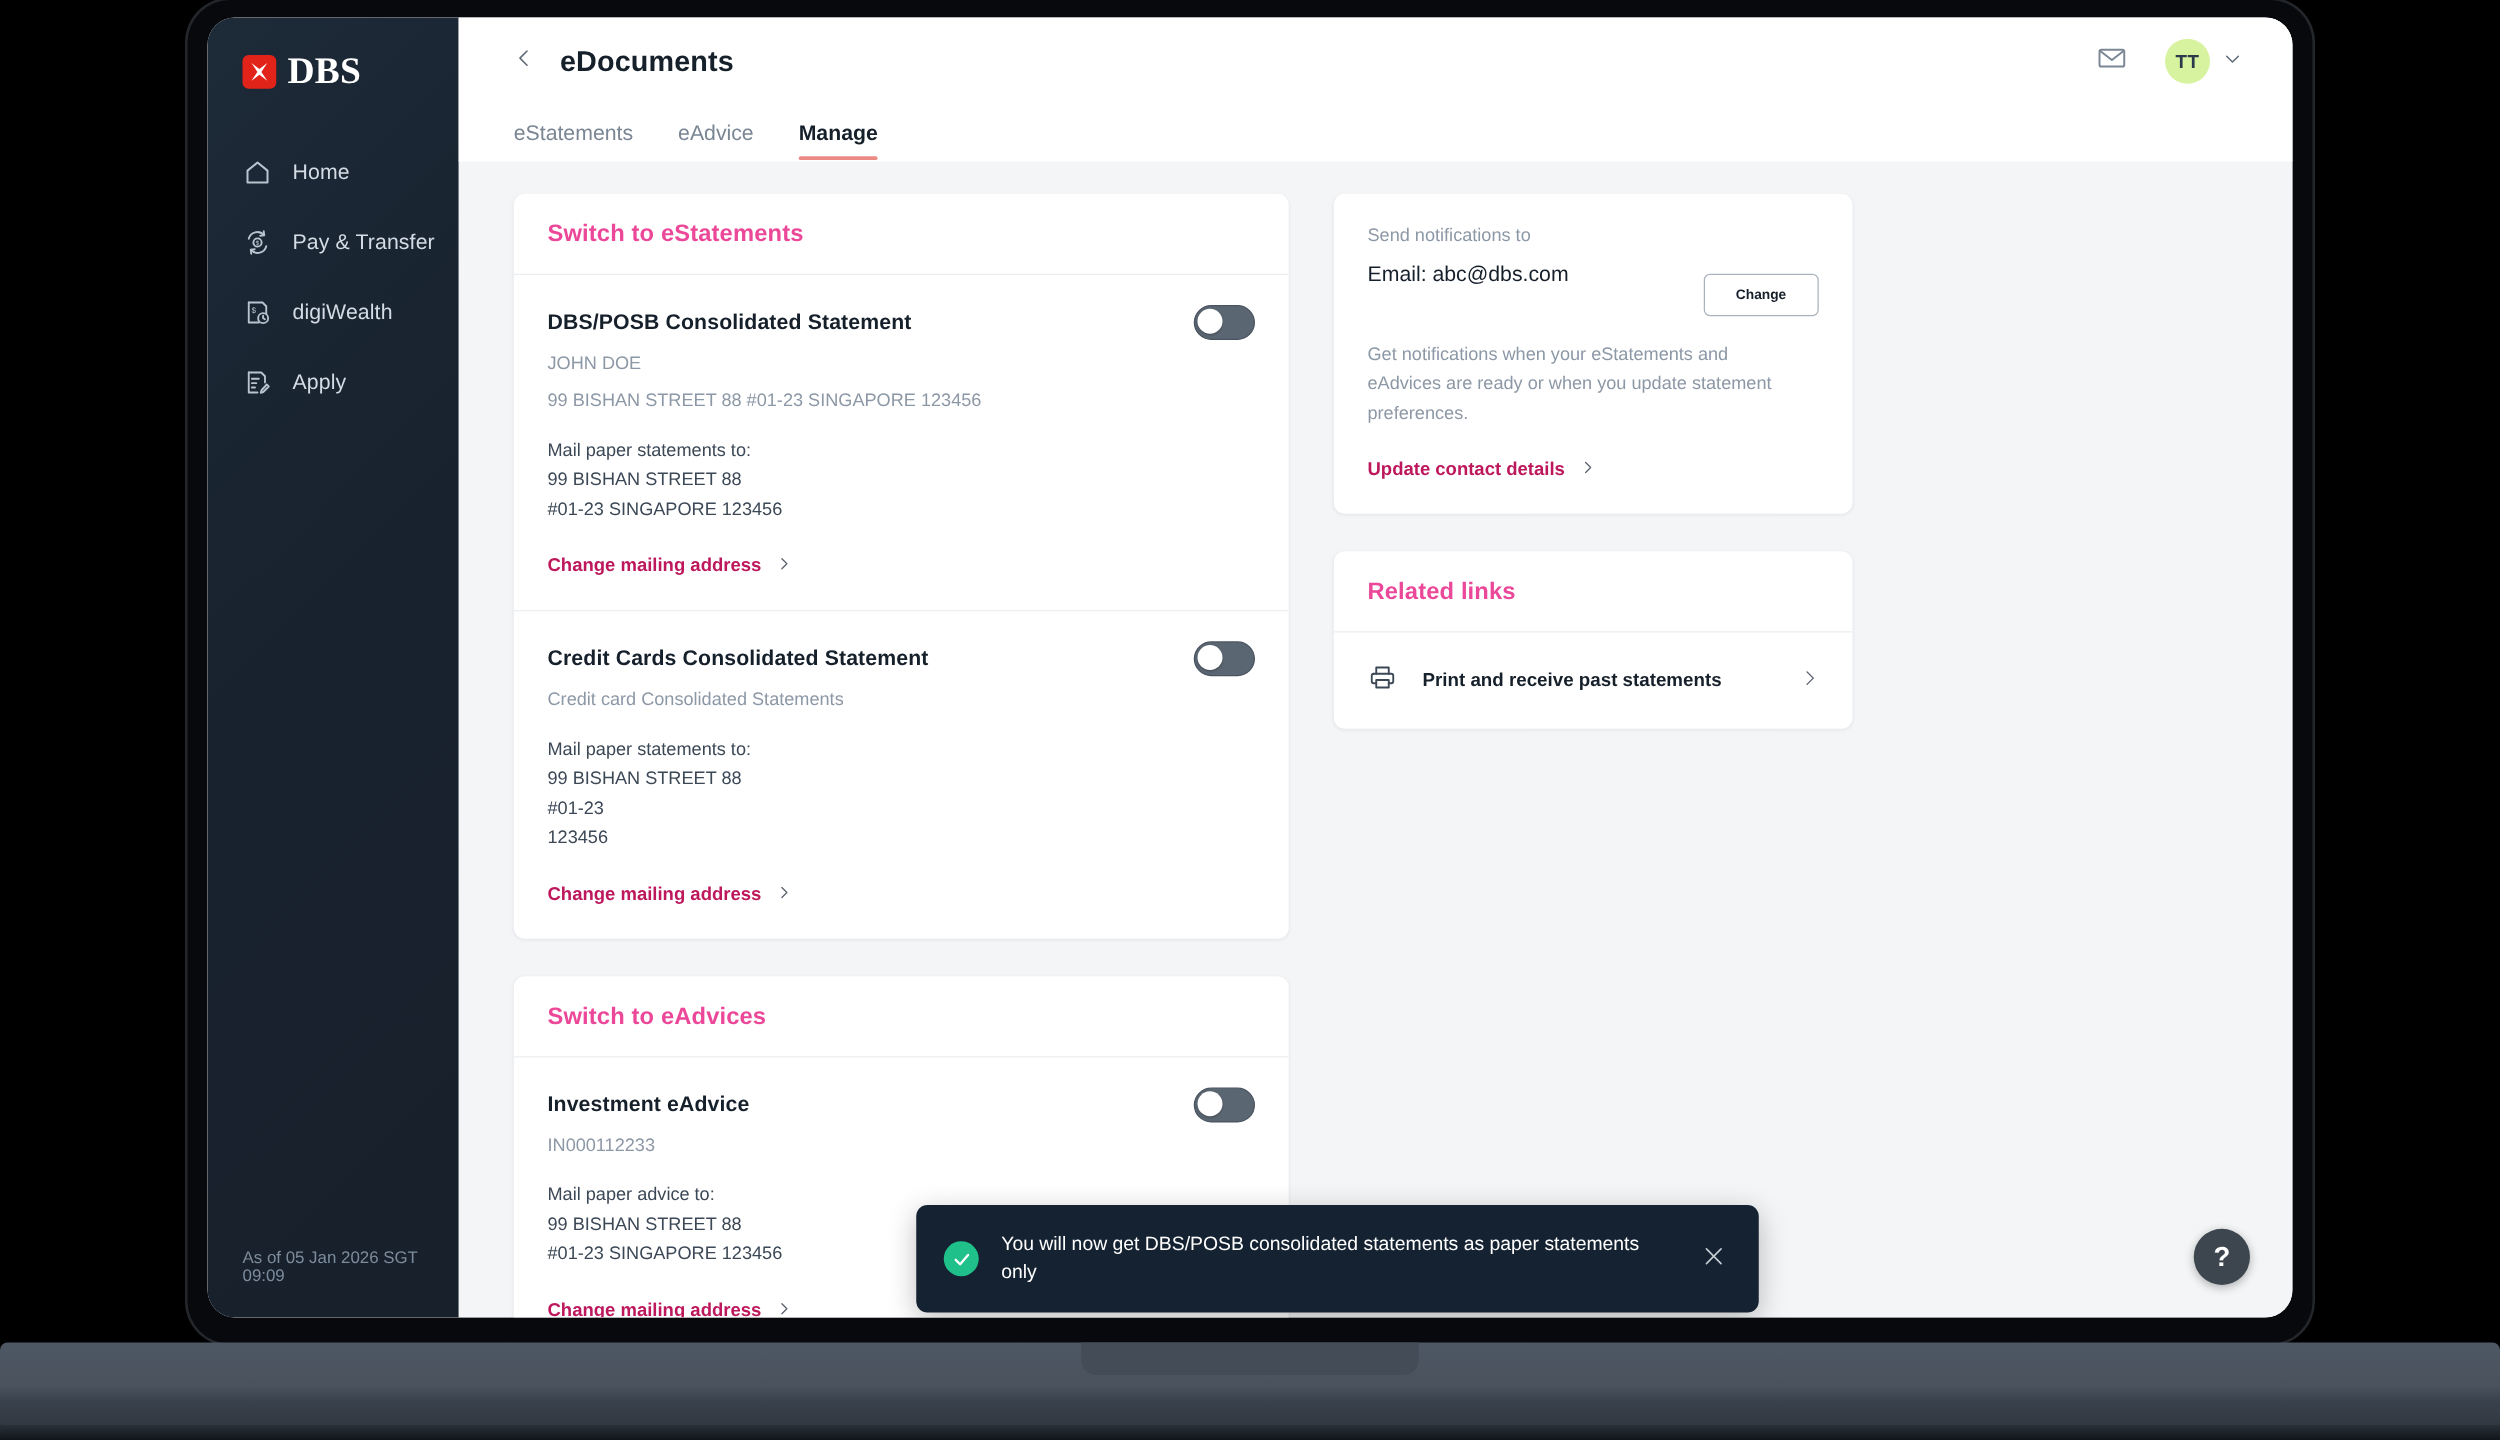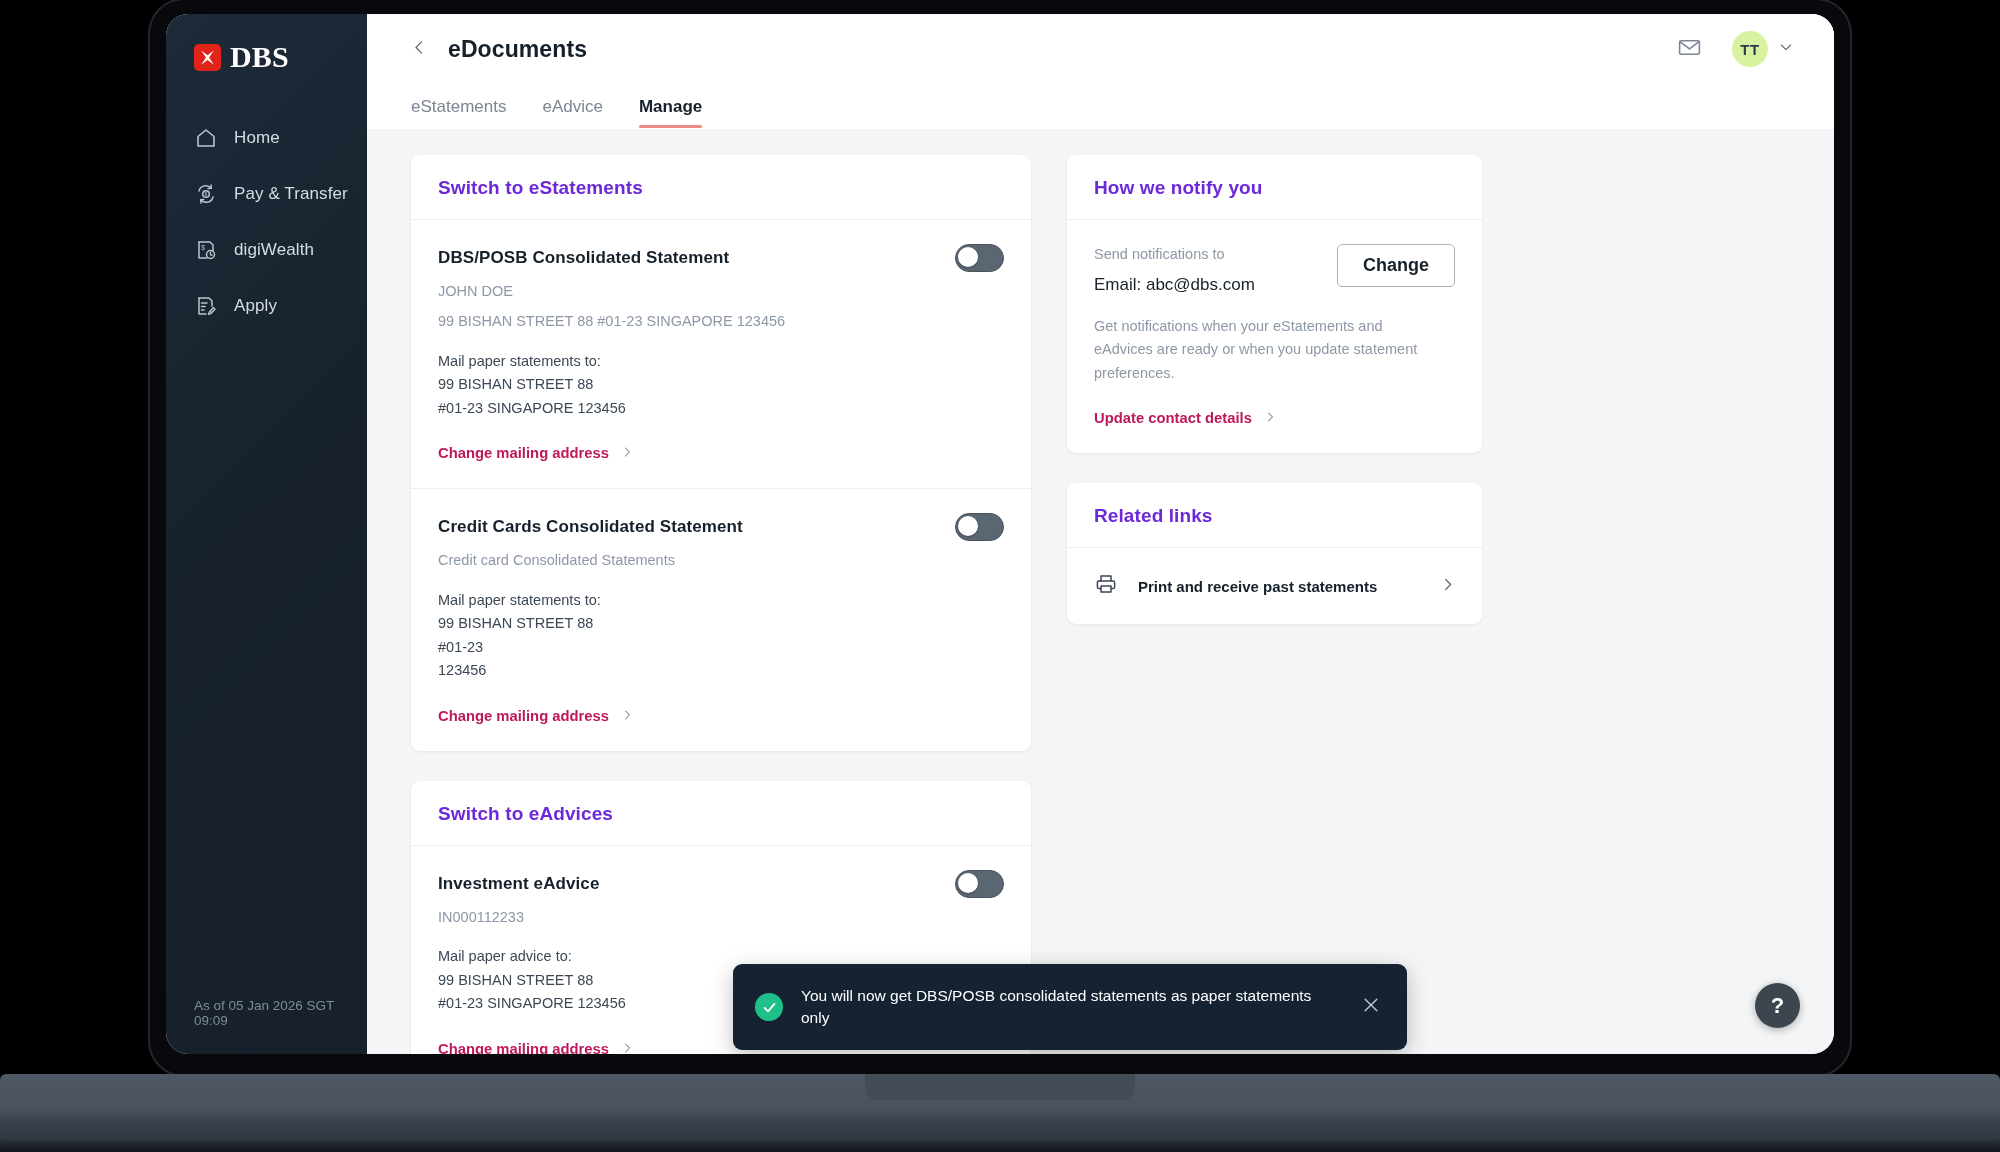--- a/index.html
+++ b/index.html
@@ -80,21 +80,21 @@
      background:#ec8a85;border-radius:2px;}
   .topbar-bottom-line{height:1px;background:#ffffff;}
 
   
   .content{flex:1;overflow:hidden;padding:26px 44px 0 44px;display:flex;gap:36px;align-items:flex-start;}
   .col-main{flex:0 0 620px;}
   .col-side{flex:0 0 415px;}
 
   .card{background:#fff;border-radius:9px;box-shadow:0 1px 3px rgba(16,24,40,.07);margin-bottom:30px;}
   .card-head{padding:22px 27px 20px 27px;border-bottom:1px solid #eceef1;}
-  .card-title{font-size:19px;font-weight:700;color:#6d28d9;letter-spacing:.1px;}
+  .card-title{font-size:19px;font-weight:700;color:#ec4899;letter-spacing:.1px;}
   .card-body{padding:24px 27px 26px 27px;}
   .card-body.sep{border-top:1px solid #eceef1;}
 
   .row-head{display:flex;align-items:center;justify-content:space-between;gap:18px;}
   .row-title{font-size:17px;font-weight:700;color:#16202b;letter-spacing:.1px;line-height:1.3;}
   .muted{color:#8d98a6;font-size:14.5px;line-height:1.55;}
   .addr{color:#3c4856;font-size:14.5px;line-height:1.62;margin-top:17px;}
   .sub{margin-top:8px;}
   .link{display:inline-flex;align-items:center;gap:12px;margin-top:25px;
      font-size:14.8px;font-weight:700;color:#be185d;cursor:pointer;}
@@ -103,22 +103,22 @@
   .toggle{width:47px;height:26px;border-radius:14px;background:#5b6673;
      border:1px solid #4a5460;position:relative;flex:0 0 47px;cursor:pointer;}
   .toggle .knob{position:absolute;top:2px;left:2px;width:20px;height:20px;
      border-radius:50%;background:#fff;box-shadow:0 1px 2px rgba(0,0,0,.25);}
 
   
   .notify-top{display:flex;align-items:flex-start;justify-content:space-between;gap:20px;}
   .notify-label{font-size:14.5px;color:#8d98a6;line-height:1.5;}
   .notify-email{font-size:17px;color:#16202b;margin-top:9px;}
   .btn-change{border:1px solid #aab3bd;background:#fff;border-radius:5px;
-     padding:10px 25px;font-size:18px;font-weight:700;color:#16202b;cursor:pointer;
-     font-family:"Liberation Sans", sans-serif;white-space:nowrap;}
+     padding:10px 25px;font-size:11px;font-weight:700;color:#16202b;cursor:pointer;
+     font-family:"Liberation Sans", sans-serif;white-space:nowrap;margin-top:40px;}
   .notify-desc{font-size:14.5px;color:#8d98a6;line-height:1.62;margin-top:20px;max-width:330px;}
 
   .related-row{display:flex;align-items:center;gap:20px;padding:24px 27px;cursor:pointer;}
   .related-row .txt{flex:1;font-size:15px;font-weight:700;color:#16202b;}
 
   
   .toast{position:absolute;left:366px;bottom:4px;width:630px;
      background:#152231;border-radius:9px;display:flex;align-items:center;
      gap:18px;padding:21px 22px;box-shadow:0 6px 22px rgba(0,0,0,.25);margin-top:44px;}
   .toast-check{width:28px;height:28px;border-radius:50%;background:#1fc08a;
@@ -330,23 +330,20 @@
                 </div>
               </div>
 
             </div>
 
           </div>
 
           <div class="col-side">
 
             <div class="card">
-              <div class="card-head">
-                <div class="card-title">How we notify you</div>
-              </div>
               <div class="card-body">
                 <div class="notify-top">
                   <div>
                     <div class="notify-label">Send notifications to</div>
                     <div class="notify-email">Email: abc@dbs.com</div>
                   </div>
                   <button class="btn-change">Change</button>
                 </div>
                 <div class="notify-desc">Get notifications when your eStatements and eAdvices are ready or when you update statement preferences.</div>
                 <div class="link">

